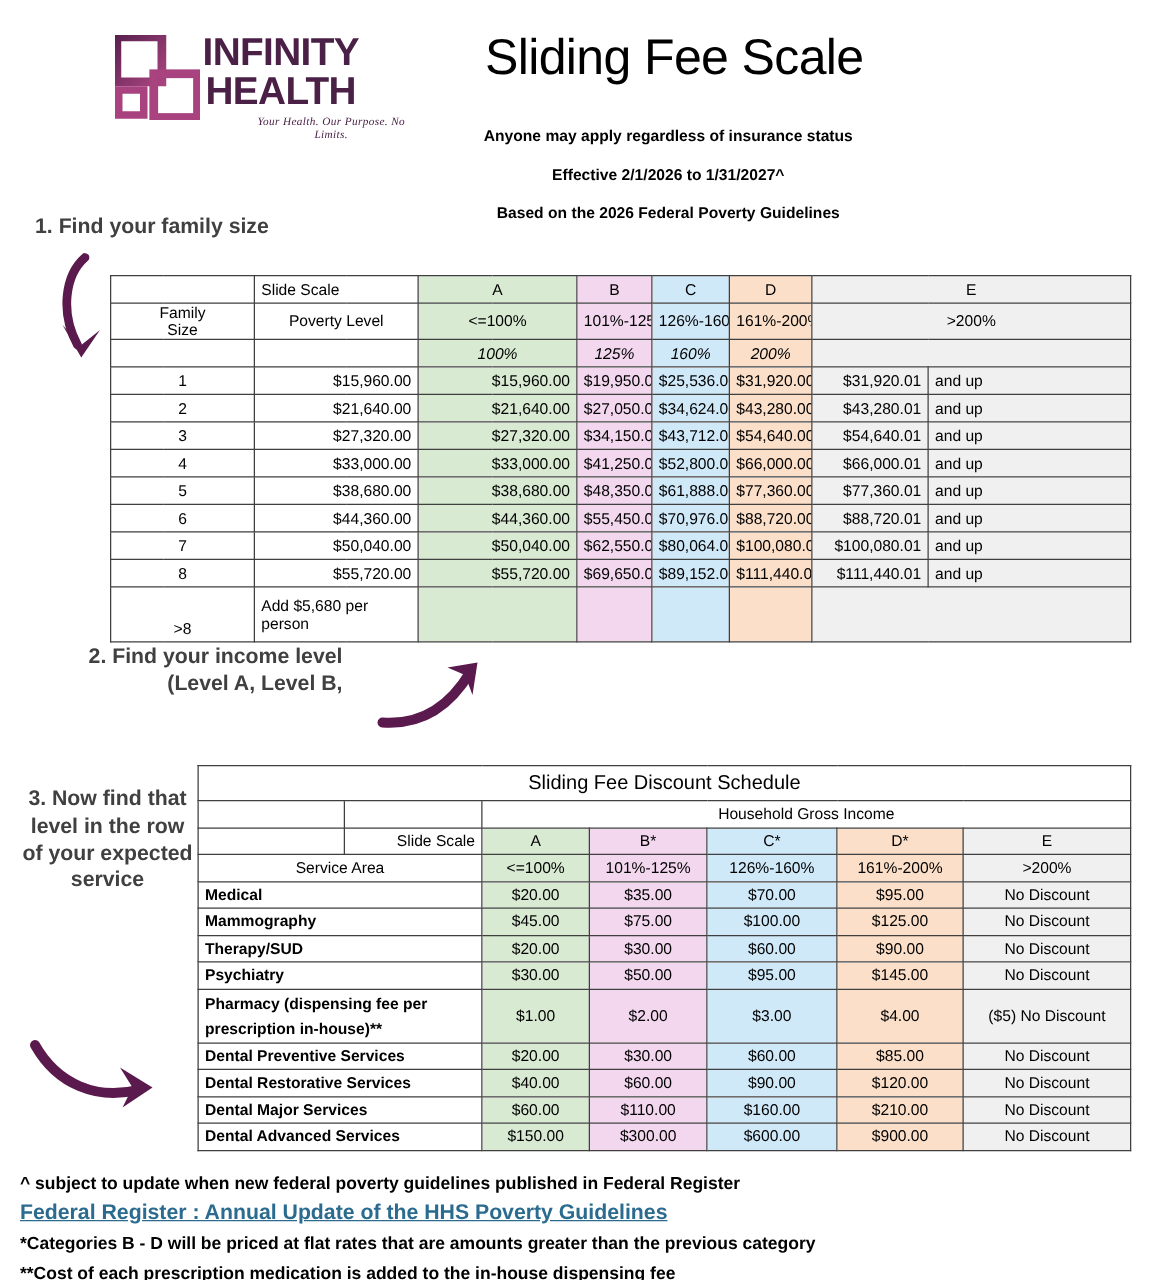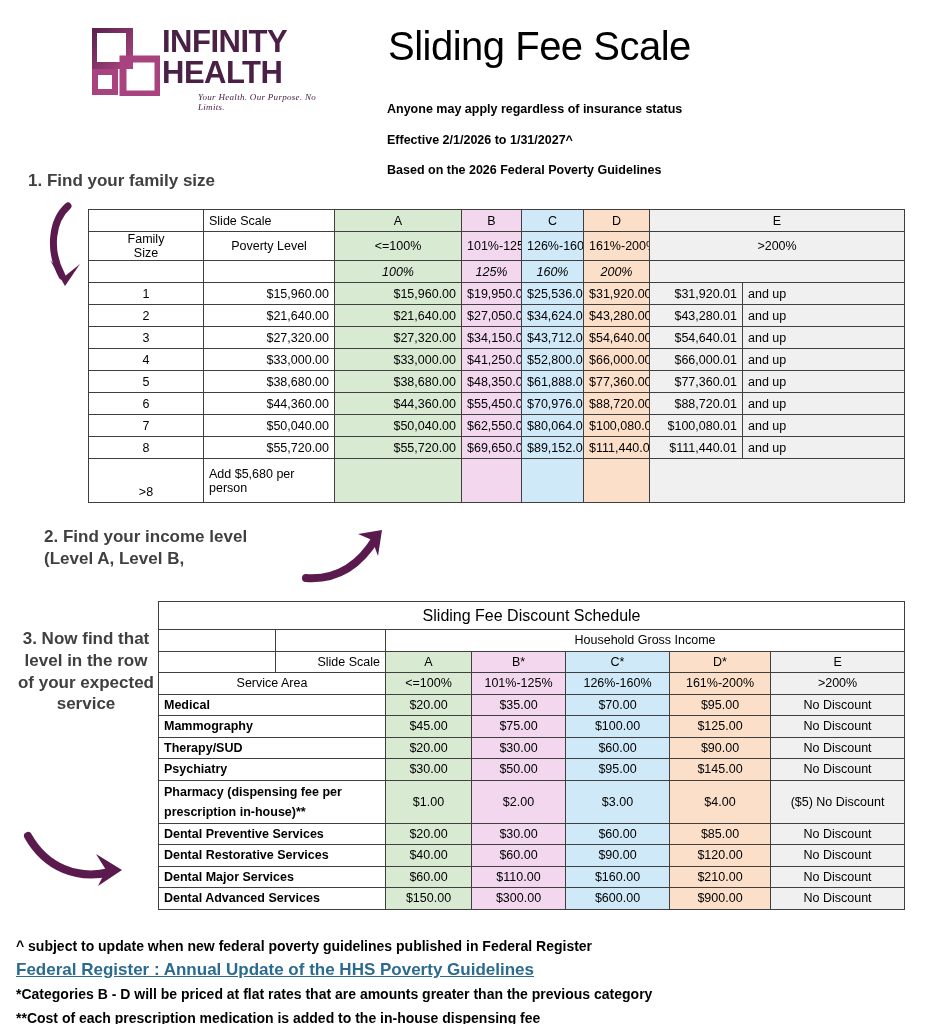--- a/index.html
+++ b/index.html
@@ -10,21 +10,21 @@
     font-family: "Liberation Sans", sans-serif;
     color: #000;
   }
   #page {
     position: relative;
     width: 934px; height: 1024px;
     overflow: hidden;
   }
 
   
-  #header { position: absolute; left: 0; top: 0; width: 934px; height: 160px; }
+  #header { position: absolute; left: 0; top: 0; width: 934px; height: 160px; text-align: center; }
 
   #logo-block { position: absolute; left: 92px; top: 28px; width: 240px; height: 75px; }
   #logo-mark { position: absolute; left: 0; top: 0; width: 68px; height: 68px; }
   #logo-words { position: absolute; left: 70px; top: -2px; }
   .logo-line {
     font-family: "Liberation Sans", sans-serif;
     font-weight: bold;
     font-size: 31px;
     letter-spacing: -0.5px;
     line-height: 31px;
@@ -50,30 +50,30 @@
   .sub-line { font-size: 12.5px; font-weight: bold; line-height: 18.5px; color: #000; margin-top: 12px; }
 
   
   .step {
     position: absolute;
     color: #404040;
     font-weight: bold;
     line-height: 1.28;
   }
   #step1 { left: 28px; top: 170px; font-size: 17px; }
-  #step2 { left: 44px; top: 526px; font-size: 17px; width: 230px; }
+  #step2 { left: 44px; top: 514px; font-size: 17px; width: 230px; text-align: right; }
   #step3 { left: 16px; top: 628px; font-size: 17px; width: 140px; text-align: center; }
 
   .arrow-svg { position: absolute; }
   #arrow1 { left: 42px; top: 202px; }
   #arrow2 { left: 300px; top: 528px; }
   #arrow3 { left: 22px; top: 828px; }
 
   
-  table { border-collapse: collapse; table-layout: fixed; }
+  table { border-collapse: collapse; table-layout: fixed; margin-top: 11px; }
   td, th {
     border: 1px solid #3f3f3f;
     font-size: 12.5px;
     font-weight: normal;
     padding: 0 5px;
     height: 21px;
     text-align: center;
     white-space: nowrap;
     overflow: hidden;
   }

